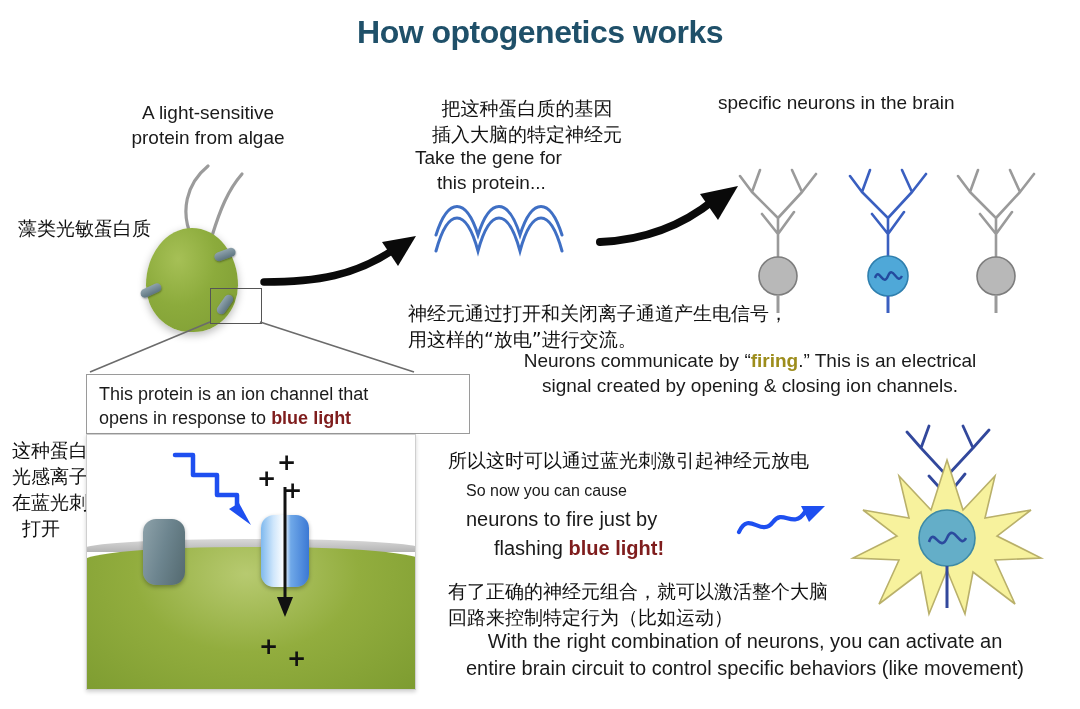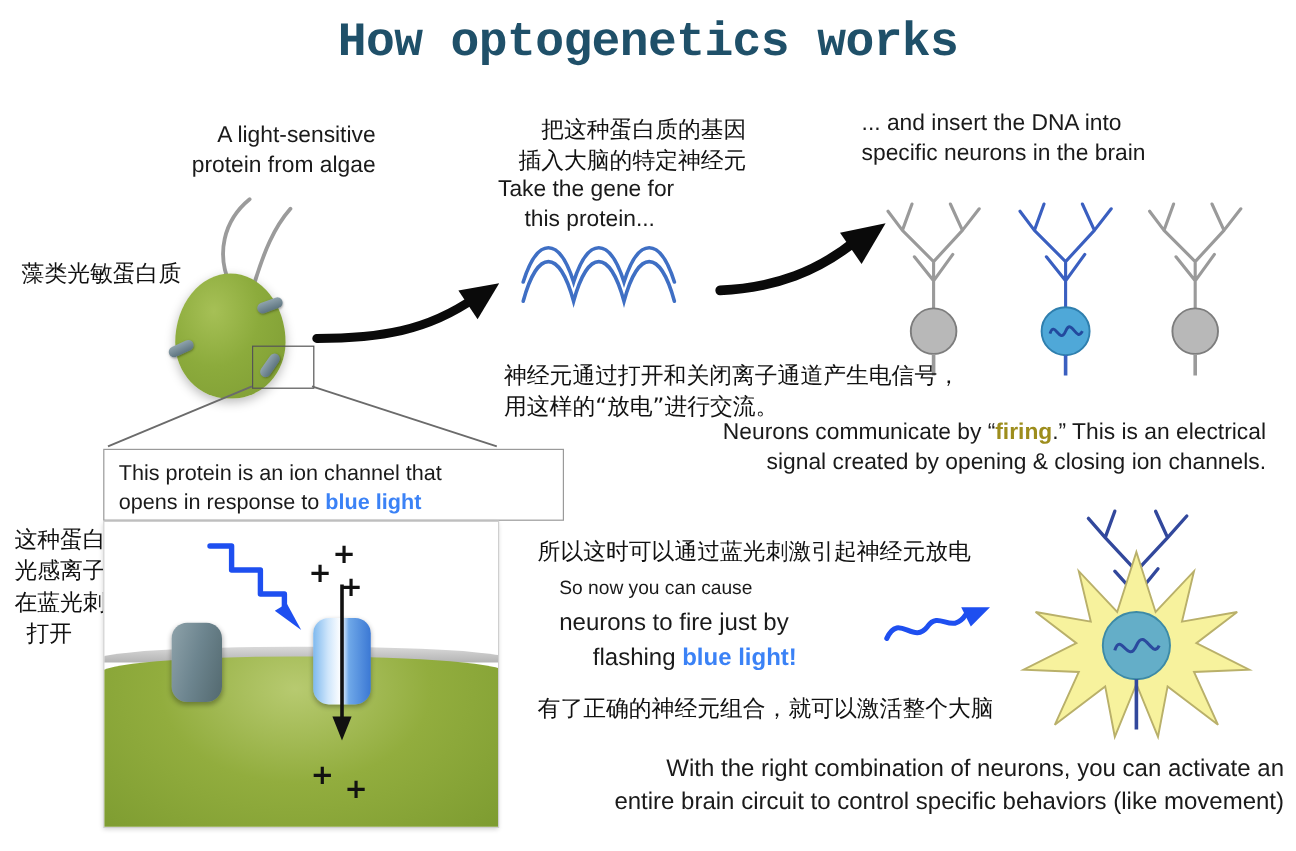--- a/index.html
+++ b/index.html
@@ -5,28 +5,28 @@
   html,body{margin:0;padding:0;}
   body{
     width:1080px;height:709px;background:#ffffff;overflow:hidden;
     font-family:"Liberation Sans","DejaVu Sans",sans-serif;
     position:relative;
   }
   .abs{position:absolute;}
   
   #title{
     left:0;top:14px;width:1080px;text-align:center;
-    font-size:40px;font-weight:bold;color:#1f5069;letter-spacing:-0.5px;font-family:Liberation Mono, monospace;
+    font-size:32px;font-weight:bold;color:#1f5069;letter-spacing:-0.5px;
   }
   
   .en{color:#1a1a1a;font-size:19px;line-height:25px;}
   .cn{color:#111;font-size:19px;line-height:26px;
       font-family:"DejaVu Sans","Liberation Sans",sans-serif;}
-  .ctr{text-align:right;}
-  .blue-b{color:#3b82f6;font-weight:bold;}
+  .ctr{text-align:center;}
+  .blue-b{color:#7f1d1d;font-weight:bold;}
   .gold-b{color:#9d8d1c;font-weight:bold;}
 
   
   #algae-label{left:103px;top:100px;width:210px;}
   #algae-cn{left:18px;top:200px;margin-top:15px;}
   #algae-cell{
     left:146px;top:228px;width:92px;height:104px;
     background:radial-gradient(ellipse at 35% 30%, #a6c056 0%, #8cab3c 45%, #7d9b33 100%);
     border-radius:50% 50% 48% 48%/55% 55% 45% 45%;
     box-shadow:0 3px 9px rgba(0,0,0,.28);
@@ -75,21 +75,21 @@
   .plus{position:absolute;color:#111;font-size:23px;font-weight:bold;line-height:1;font-family:"DejaVu Sans",sans-serif;}
   #channel-label-cn{left:12px;top:437px;}
 
   
   #gene-cn{left:432px;top:95px;}
   #gene-en{left:415px;top:145px;}
   
   #insert-en{left:718px;top:90px;}
 
   
-  #comm-cn{left:420px;top:300px;}
+  #comm-cn{left:408px;top:300px;}
   #comm-en{left:445px;top:348px;width:610px;}
 
   
   #sonow-cn{left:448px;top:447px;}
   #sonow-en{left:466px;top:476px;}
 
   
   #bottom-cn{left:448px;top:578px;}
   #bottom-en{left:420px;top:628px;width:650px;}
 </style>
@@ -139,21 +139,20 @@
   <path d="M4,46 C16,2 34,2 46,46 C58,2 76,2 88,46 C100,2 118,2 130,46" stroke="#3f6fc4" stroke-width="3" fill="none" stroke-linecap="round"></path>
   <path d="M4,30 C16,-8 34,-8 46,30 C58,-8 76,-8 88,30 C100,-8 118,-8 130,30" stroke="#3f6fc4" stroke-width="3" fill="none" stroke-linecap="round"></path>
 </svg>
 
 <svg class="abs" style="left:596px;top:180px;width:160px;height:80px;">
   <path d="M4,62 C50,60 86,46 118,20" stroke="#0a0a0a" stroke-width="8" fill="none" stroke-linecap="round"></path>
   <polygon points="142,6 104,14 122,40" fill="#0a0a0a"></polygon>
 </svg>
 
 <div class="abs en" id="insert-en">
-  <div>... and insert the DNA into</div>
   <div>specific neurons in the brain</div>
 </div>
 
 <svg class="abs" style="left:730px;top:148px;width:320px;height:165px;">
   <g stroke="#9a9a9a" stroke-width="2.6" fill="none" stroke-linecap="round">
     <path d="M48,112 L48,70 L22,44 M48,70 L72,44 M22,44 L10,28 M22,44 L30,22 M72,44 L62,22 M72,44 L86,26 M48,86 L32,66 M48,86 L64,64"></path>
   </g>
   <circle cx="48" cy="128" r="19" fill="#b8b8b8" stroke="#7d7d7d" stroke-width="1.6"></circle>
   <line x1="48" y1="147" x2="48" y2="168" stroke="#9a9a9a" stroke-width="3"></line>
 
@@ -234,17 +233,18 @@
     <path d="M102,108 L102,58 L76,30 M102,58 L128,30 M76,30 L62,14 M76,30 L84,8 M128,30 L118,8 M128,30 L144,12 M102,78 L84,58 M102,78 L120,56"></path>
   </g>
   <polygon points="102,42 118,92 150,58 140,100 186,92 152,118 196,140 150,142 170,186 128,154 120,196 102,152 84,196 76,154 34,186 54,142 8,140 52,118 18,92 64,100 54,58 86,92" fill="#f7f29d" stroke="#b9b06a" stroke-width="1.6"></polygon>
   <circle cx="102" cy="120" r="28" fill="#64aec8" stroke="#3d8aa6" stroke-width="1.6"></circle>
   <path d="M84,124 C89,108 95,136 102,120 C109,104 115,132 121,120" stroke="#2b4a9e" stroke-width="2.6" fill="none"></path>
   <line x1="102" y1="148" x2="102" y2="190" stroke="#32489c" stroke-width="3"></line>
 </svg>
 
 <div class="abs cn" id="bottom-cn">
   <div>有了正确的神经元组合，就可以激活整个大脑</div>
+  <div>回路来控制特定行为（比如运动）</div>
 </div>
 <div class="abs en ctr" id="bottom-en">
   <div style="font-size:20px;line-height:27px">With the right combination of neurons, you can activate an</div>
   <div style="font-size:20px;line-height:27px">entire brain circuit to control specific behaviors (like movement)</div>
 </div>
 
 </body></html>

